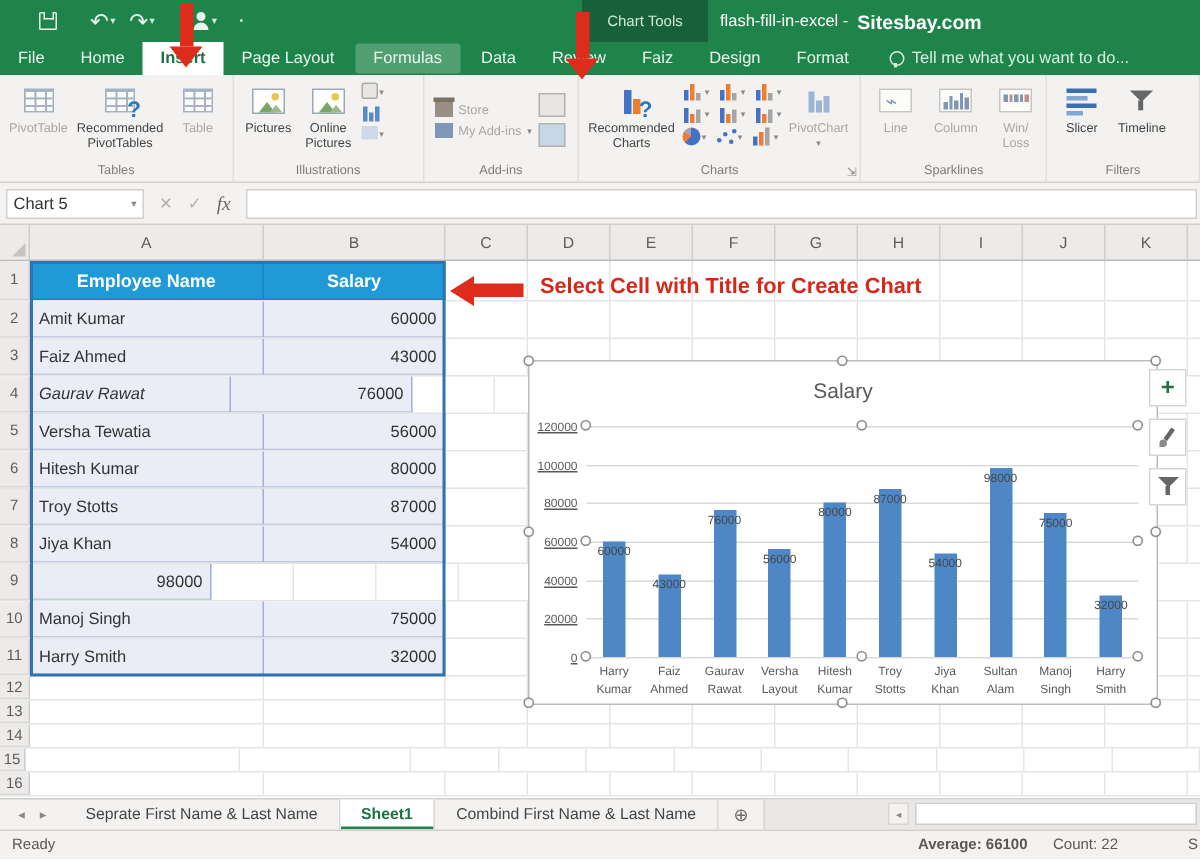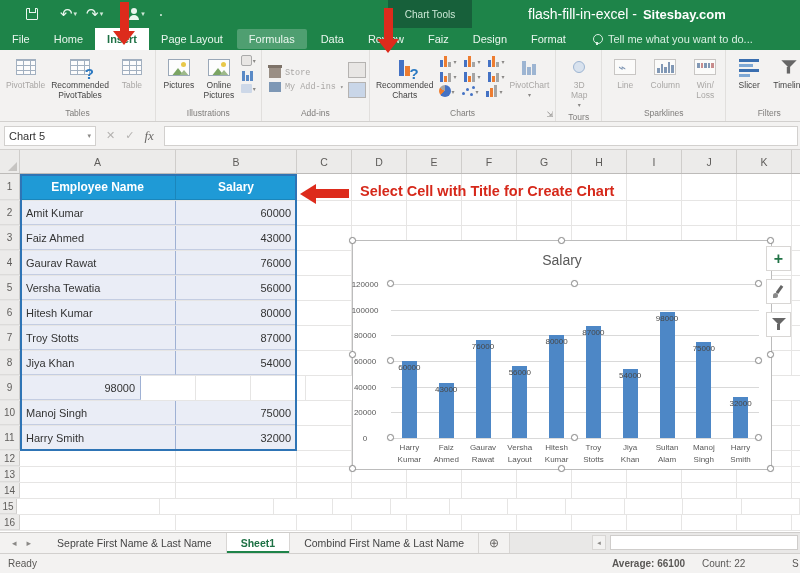--- a/index.html
+++ b/index.html
@@ -13,21 +13,21 @@
   .qat .qicon { display:inline-flex; align-items:center; justify-content:center; height:20px; color:#eaf6ee; font-size:13px; }
   .save-ic { width:12px; height:12px; border:1.5px solid #eaf6ee; border-radius:1px; position:relative; }
   .save-ic:before { content:""; position:absolute; left:2px; top:-1px; width:5px; height:4px; background:#1e8449; border:1.5px solid #eaf6ee; border-top:none; }
   .qdrop { font-size:7px; color:#cfe8d8; margin:0 3px 0 1px; }
   .person-ic { width:12px; height:12px; position:relative; }
   .person-ic:before { content:""; position:absolute; left:3px; top:0; width:6px; height:6px; border-radius:50%; background:#eaf6ee; }
   .person-ic:after { content:""; position:absolute; left:1px; top:7px; width:10px; height:5px; border-radius:5px 5px 0 0; background:#eaf6ee; }
   .charttools-band { position:absolute; left:388px; top:0; width:84px; height:28px; background:#17603a;
     color:#cde9d7; font-size:10px; display:flex; align-items:center; justify-content:center; }
   .doc-title { position:absolute; left:480px; top:0; height:28px; display:flex; align-items:center; gap:6px; color:#ffffff; }
-  .doc-title .t1 { font-size:14px;margin-left:48px; }
+  .doc-title .t1 { font-size:11px; }
   .doc-title .t2 { font-size:13px; font-weight:bold; }
 
   
   .tabrow { position:absolute; left:0; top:28px; width:800px; height:22px; background:#1e8449; display:flex; align-items:stretch; }
   .rtab { color:#eaf6ee; font-size:11px; padding:0 12px; display:flex; align-items:center; cursor:default; white-space:nowrap; }
   .rtab.active { background:#fff; color:#1e7145; font-weight:bold; }
   .rtab.hl { background:rgba(255,255,255,0.22); border-radius:2px; margin:1px 2px; }
   .tellme { display:flex; align-items:center; gap:6px; color:#d8efe1; font-size:11px; padding-left:14px; font-style:normal; }
   .bulb-ic { width:10px; height:10px; position:relative; }
   .bulb-ic:before { content:""; position:absolute; left:1px; top:0; width:8px; height:8px; border:1.2px solid #d8efe1; border-radius:50%; }
@@ -54,21 +54,21 @@
   .minirow { display:flex; align-items:center; gap:1px; }
   .mini-ic { width:14px; height:12px; display:flex; align-items:flex-end; gap:1px; justify-content:center; }
   .mini-ic i { display:block; width:3px; background:#4472c4; }
   .mini-ic i.o { background:#ed7d31; } .mini-ic i.g { background:#a5a5a5; }
   .mini-drop { font-size:6px; color:#8a8886; }
   .pie-ic { width:12px; height:12px; border-radius:50%; background:conic-gradient(#4472c4 0 230deg,#ed7d31 230deg 300deg,#a5a5a5 300deg 360deg); }
   .scatter-ic { width:14px; height:12px; position:relative; }
   .scatter-ic b { position:absolute; width:3px; height:3px; border-radius:50%; background:#4472c4; }
   .stacked-small { display:flex; flex-direction:column; justify-content:center; gap:4px; padding:2px 4px; }
   .smallbtn { display:flex; align-items:center; gap:4px; font-size:8.5px; color:#444; white-space:nowrap; }
-  .smallbtn.disabled { color:#a9a7a5;font-family:Liberation Mono, monospace; }
+  .smallbtn.disabled { color:#a9a7a5; }
   .store-ic { width:12px; height:10px; background:#9a8f85; position:relative; }
   .store-ic:before { content:""; position:absolute; left:-1px; top:-3px; width:14px; height:3px; background:#7d7268; }
   .addin-ic { width:12px; height:10px; background:#7d97b5; position:relative; }
   .sq-ic { width:18px; height:16px; border:1px solid #b5b3b1; background:#e8e6e4; }
   .spark-ic { width:22px; height:16px; border:1px solid #c8c6c4; background:#fbfbfa; position:relative; overflow:hidden; }
   .spark-line:before { content:"⌁"; position:absolute; left:3px; top:0px; color:#8198b5; font-size:13px; }
   .spark-bars { position:absolute; left:2px; bottom:1px; display:flex; align-items:flex-end; gap:1px; }
   .spark-bars i { display:block; width:2.5px; background:#8198b5; }
   .winloss i.dn { background:#c88c8c; }
   .slicer-ic { width:20px; height:18px; position:relative; }
@@ -103,21 +103,21 @@
   .arrow-v-shaft { position:absolute; width:9px; }
   .arrow-v-head { position:absolute; width:0; height:0; border-left:11px solid transparent; border-right:11px solid transparent; border-top:14px solid #dd2b1c; }
   .arrow-l-head { position:absolute; width:0; height:0; border-top:10px solid transparent; border-bottom:10px solid transparent; border-right:16px solid #dd2b1c; }
   .arrow-l-shaft { position:absolute; height:9px; }
 
   
   .chart { position:absolute; left:352px; top:240px; width:420px; height:230px; background:#fff; border:1px solid #bcbcbc; }
   .chart-title { position:absolute; left:0; top:11px; width:100%; text-align:center; font-size:14px; color:#595959; }
   .plot { position:absolute; left:38px; top:43px; width:368px; height:154px; }
   .gline { position:absolute; left:0; width:100%; height:1px; background:#d9d9d9; }
-  .ytick { position:absolute; right:374px; width:40px; text-align:center; font-size:8px; color:#595959; }
+  .ytick { position:absolute; right:374px; width:40px; text-align:right; font-size:8px; color:#595959;text-decoration:underline; }
   .bar { position:absolute; background:#4d87c6; }
   .dlabel { position:absolute; font-size:8px; color:#474747; text-align:center; }
   .xlabel { position:absolute; top:158px; font-size:8px; color:#595959; text-align:center; line-height:1.5; }
   .handle { position:absolute; width:7px; height:7px; border-radius:50%; background:#fff; border:1px solid #8c8c8c; box-shadow:0 0 1px rgba(0,0,0,.2); }
   .chart-btns { position:absolute; left:766px; top:246px; display:flex; flex-direction:column; gap:8px; }
   .cbtn { width:25px; height:25px; background:#fff; border:1px solid #d8d6d4; display:flex; align-items:center; justify-content:center; }
   .plus-ic { color:#217346; font-size:16px; font-weight:bold; line-height:1; }
   .brush-ic { width:13px; height:13px; position:relative; }
   .brush-ic:before { content:""; position:absolute; left:6px; top:0; width:3px; height:9px; background:#666; transform:rotate(35deg); }
   .brush-ic:after { content:""; position:absolute; left:1px; top:8px; width:5px; height:5px; border-radius:50% 50% 50% 0; background:#8a8a8a; }
@@ -378,33 +378,20 @@
               </span>
             </span>
           <span class="blabel">PivotChart</span>
           <span class="mini-drop">▾</span>
         </div>
       </div>
       <div class="grp-label">Charts</div>
       <span class="dialog-launcher">⇲</span>
     </div>
 
-    <div class="grp" style="width:46px">
-      <div class="grp-items">
-        <div class="bigbtn disabled">
-          <span class="icon24">
-              <span class="pie-ic" style="background:#d8e2ee;border:1px solid #9db5d2"></span>
-            </span>
-          <span class="blabel">3D
-Map</span>
-          <span class="mini-drop">▾</span>
-        </div>
-      </div>
-      <div class="grp-label">Tours</div>
-    </div>
 
     <div class="grp" style="width:124px">
       <div class="grp-items">
         <div class="bigbtn disabled">
           <span class="icon24">
               <span class="spark-ic spark-line"></span>
             </span>
           <span class="blabel">Line</span>
         </div>
         <div class="bigbtn disabled">
@@ -530,21 +517,21 @@
           <div class="gcell" style="width: 55px;"></div>
           <div class="gcell" style="width: 55px;"></div>
           <div class="gcell" style="width: 55px;"></div>
           <div class="gcell" style="width: 55px;"></div>
           <div class="gcell" style="width: 55px;"></div>
           <div class="gcell" style="width: 55px;"></div>
           <div class="gcell" style="width: 55px;"></div>
         </div>
         <div class="grow" style="height: 25px;">
           <div class="rnum">4</div>
-          <div class="gcell name" style="width: 156px;">Gaurav Rawat</div>
+          <div class="gcell name" style="width: 134px; font-style: italic;">Gaurav Rawat</div>
           <div class="gcell sal" style="width: 121px;">76000</div>
           <div class="gcell" style="width: 55px;"></div>
           <div class="gcell" style="width: 55px;"></div>
           <div class="gcell" style="width: 55px;"></div>
           <div class="gcell" style="width: 55px;"></div>
           <div class="gcell" style="width: 55px;"></div>
           <div class="gcell" style="width: 55px;"></div>
           <div class="gcell" style="width: 55px;"></div>
           <div class="gcell" style="width: 55px;"></div>
           <div class="gcell" style="width: 55px;"></div>

